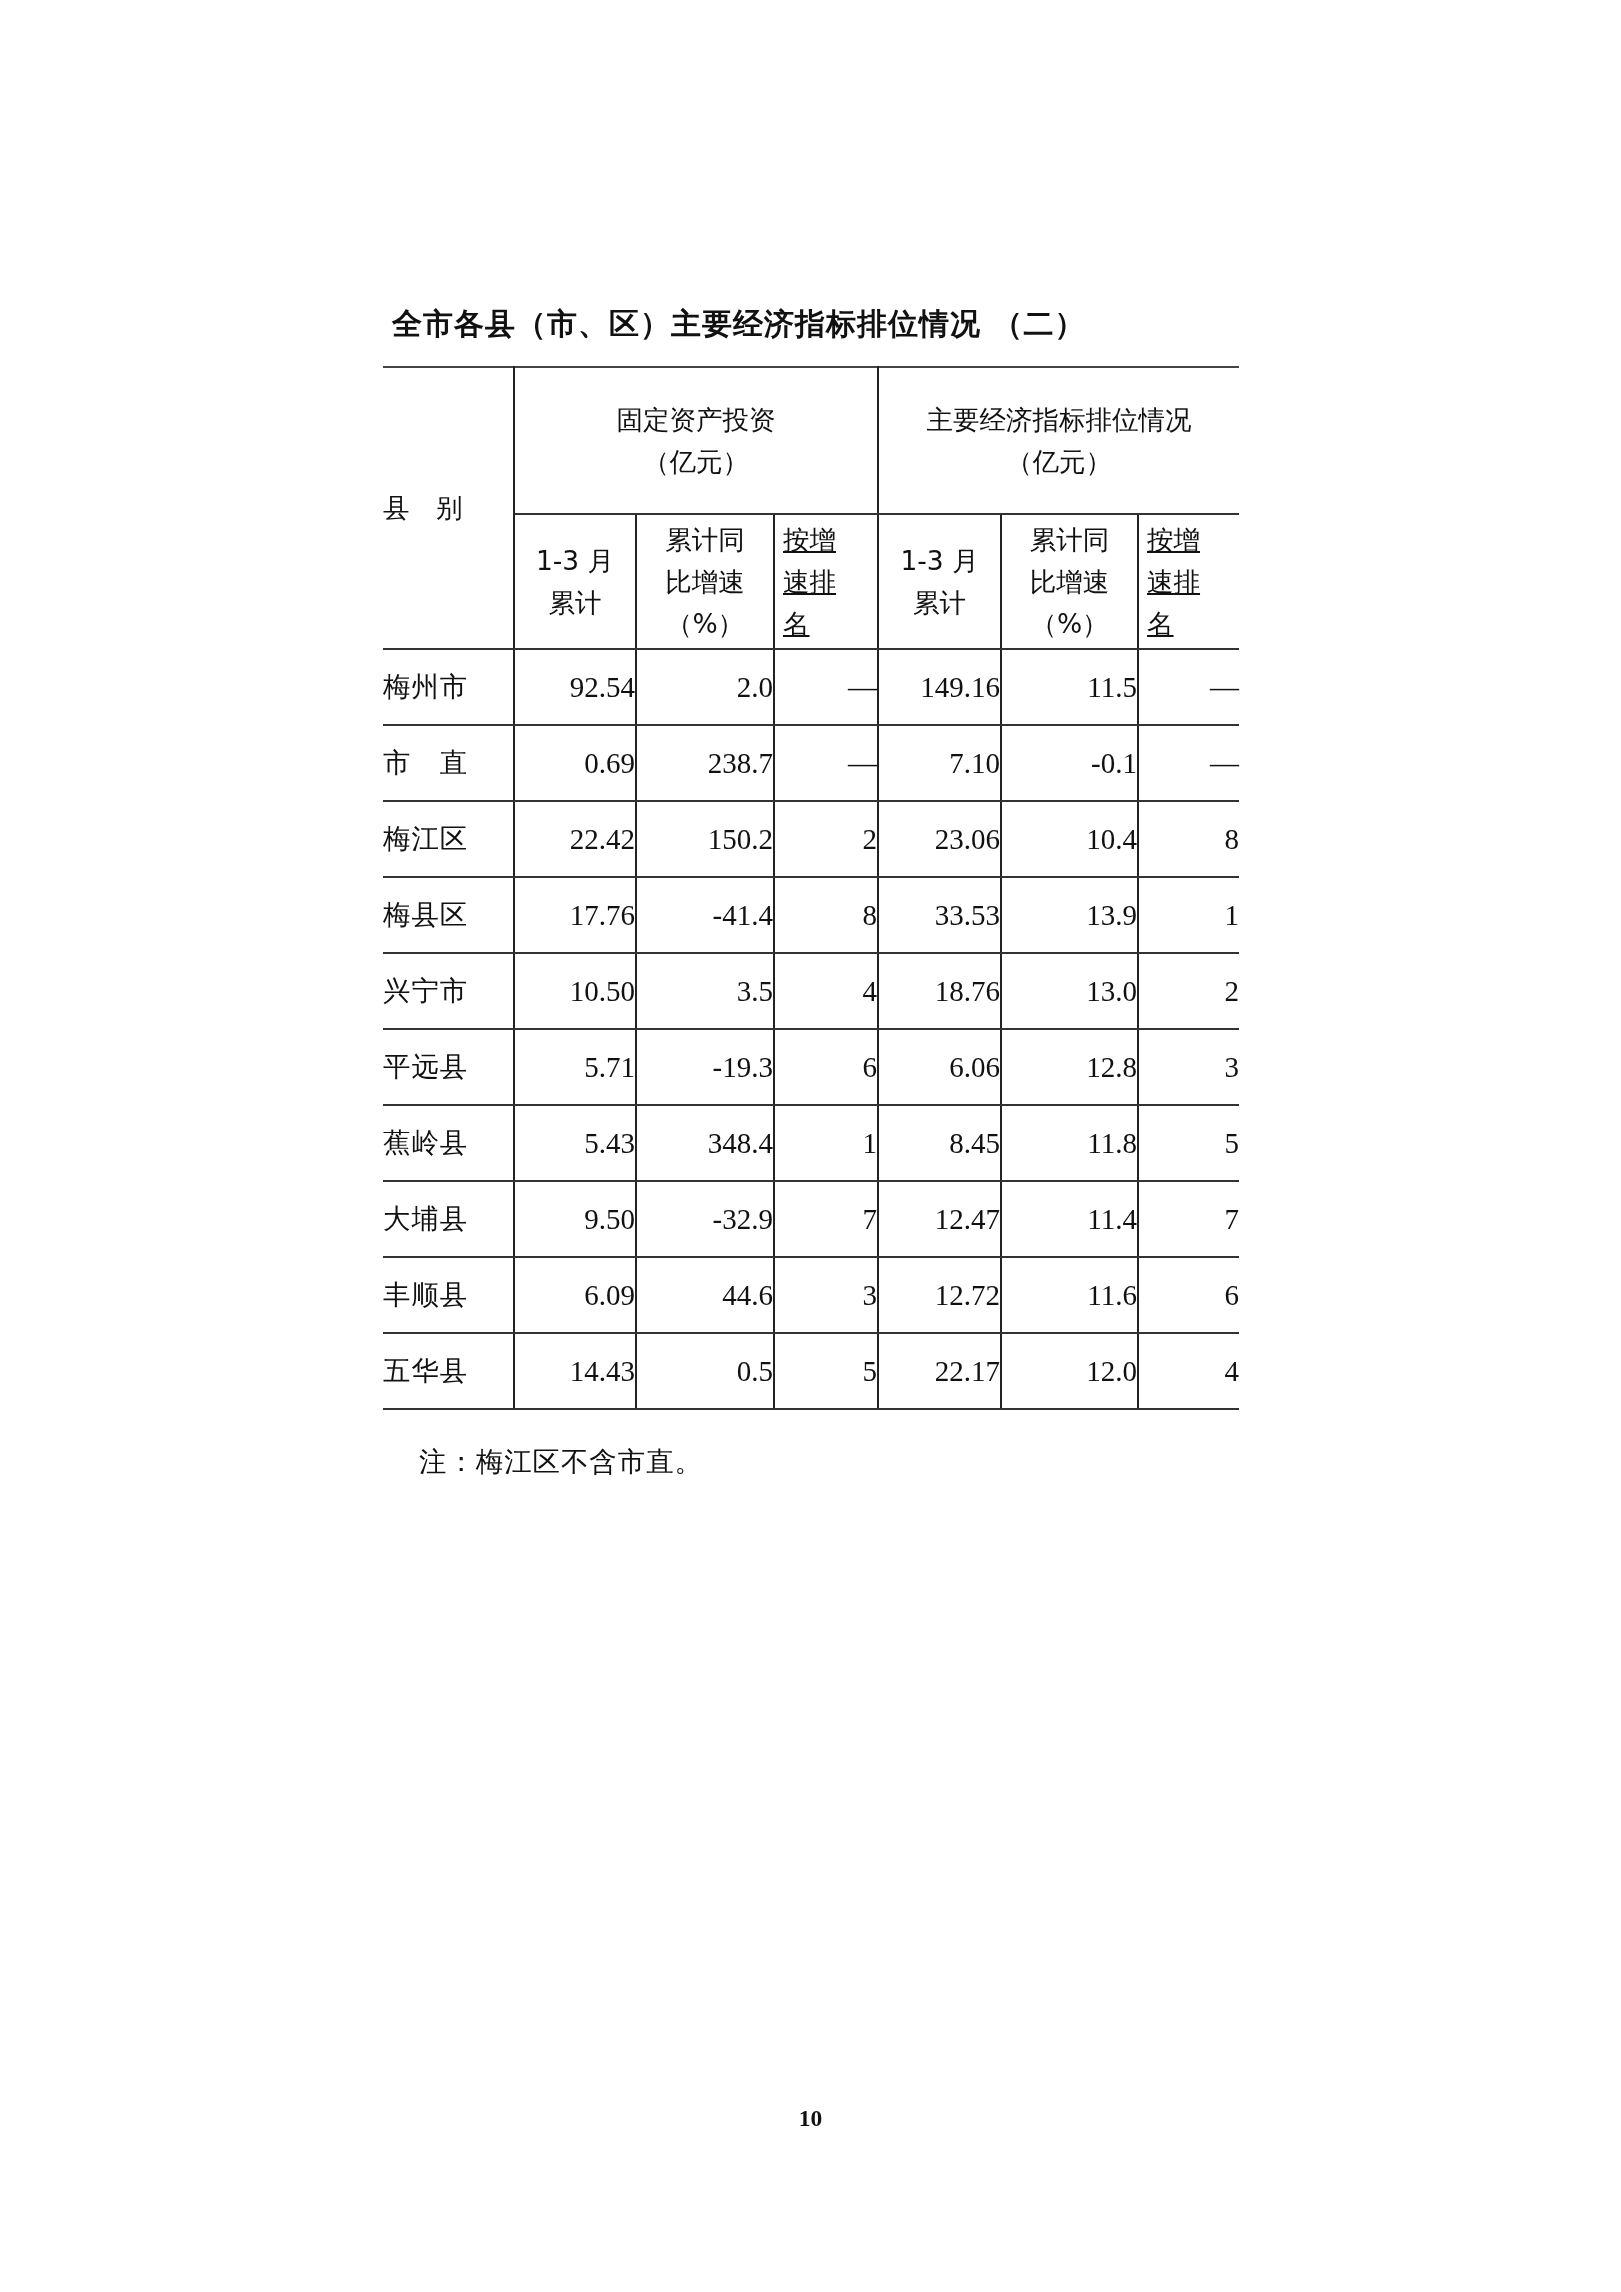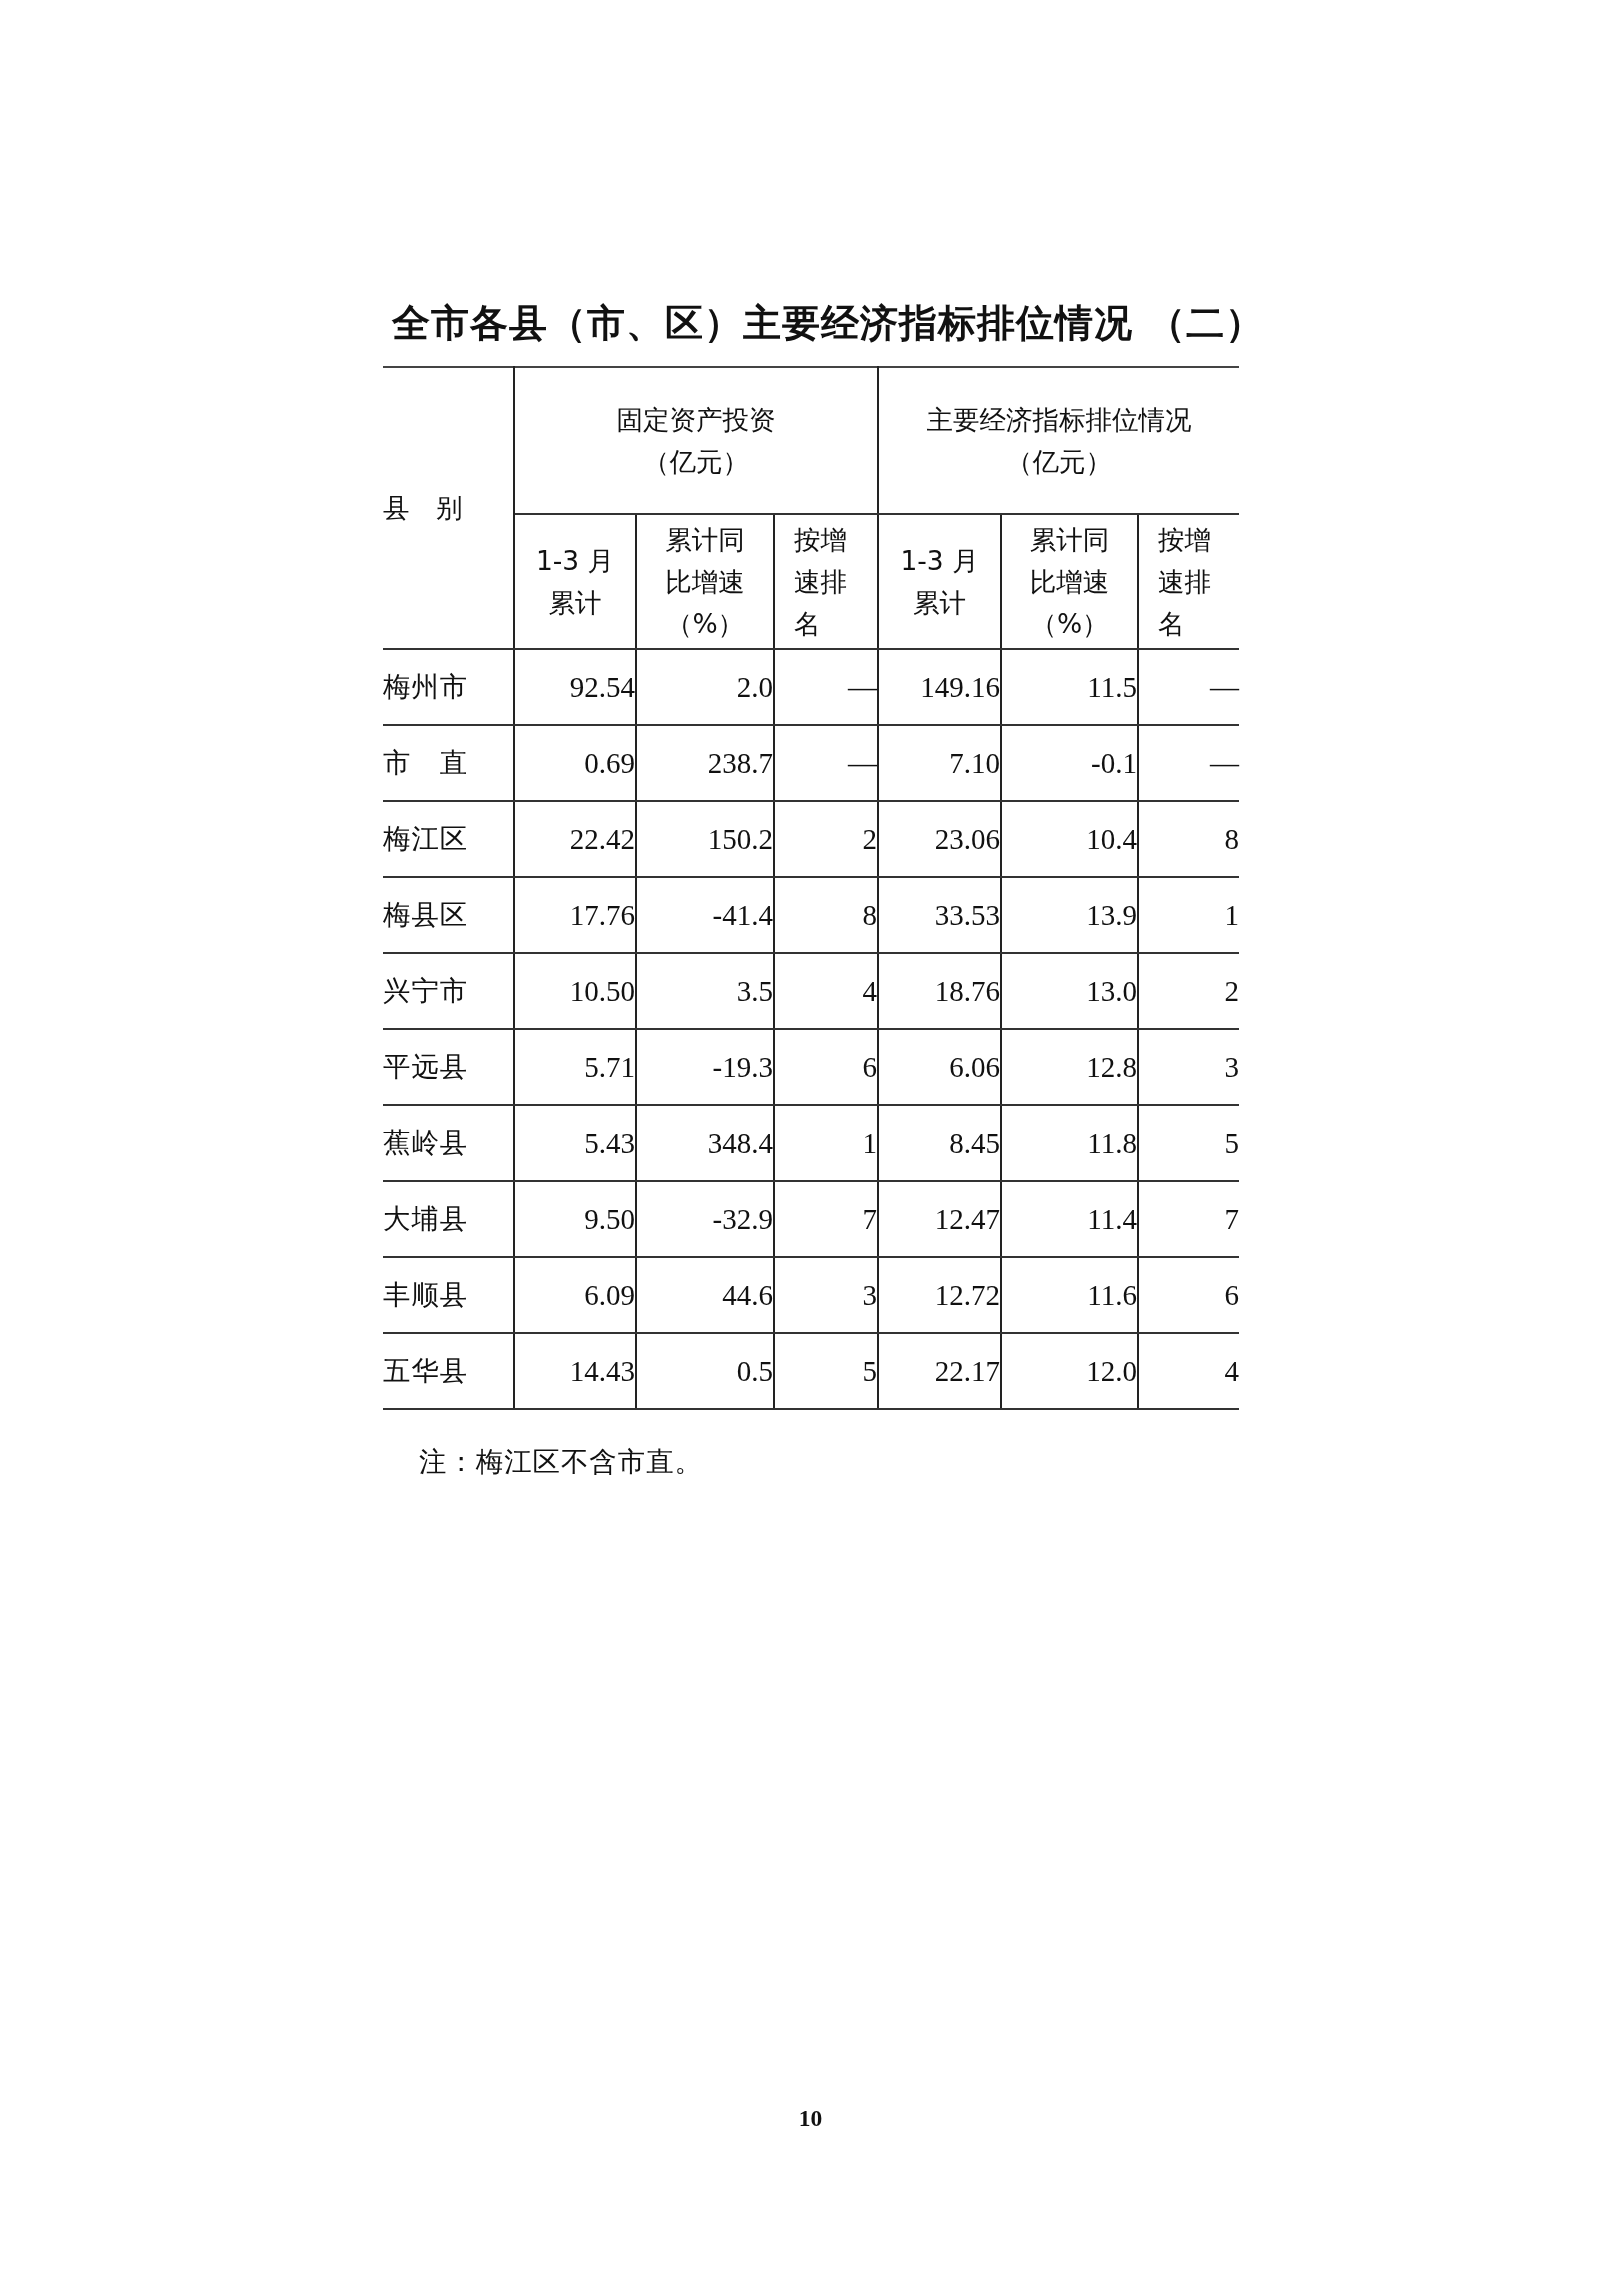--- a/index.html
+++ b/index.html
@@ -14,21 +14,21 @@
       font-family: "DejaVu Serif", "Liberation Serif", serif;
       color: #111111;
     }
     .page-title {
       position: absolute;
       left: 392px;
       top: 294px;
       width: 863px;
       font-family: "DejaVu Sans", "Liberation Sans", sans-serif;
       font-weight: bold;
-      font-size: 38px;
+      font-size: 30px;
       letter-spacing: 1px;
       white-space: nowrap;
       line-height: 59px;
     }
     table.stats {
       position: absolute;
       left: 383px;
       top: 366px;
       width: 856px;
       border-collapse: collapse;
@@ -60,21 +60,21 @@
       text-align: left;
       padding-left: 15.7px;
       vertical-align: middle;
       letter-spacing: 0;
     }
     th.sub {
       height: 133px;
       vertical-align: middle;
     }
     th.sub.center { text-align: center; }
-    th.sub.left { text-align: left; padding-left: 19px; }
+    th.sub.left { text-align: left; padding-left: 8px; text-decoration: underline; }
     th.sub span { display: block; }
     td {
       height: 74px;
       font-size: 27.4px;
       vertical-align: middle;
     }
     td.name {
       text-align: left;
       padding-left: 15.7px;
       letter-spacing: 1px;

